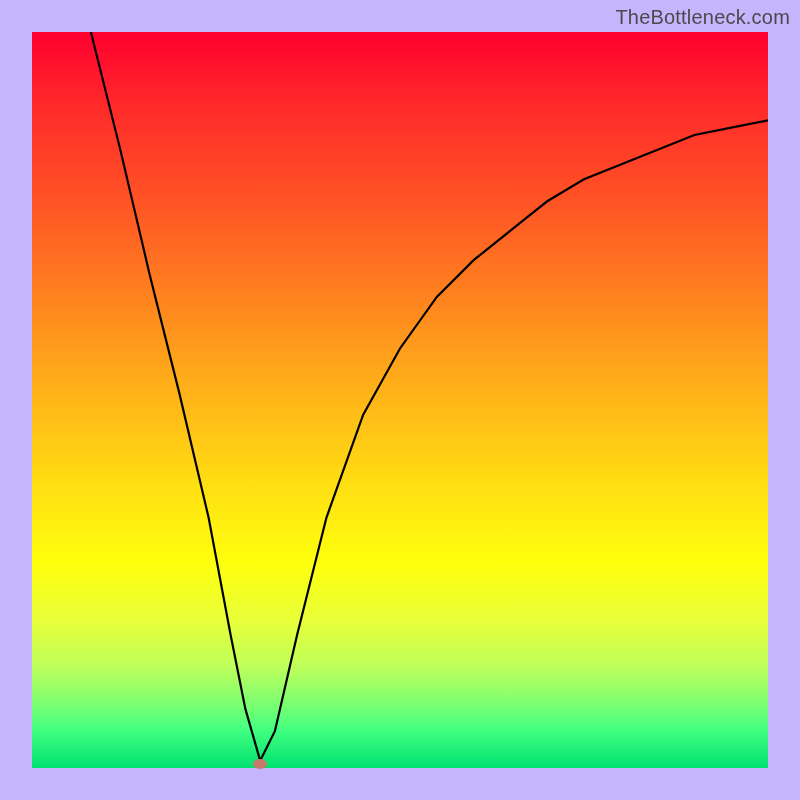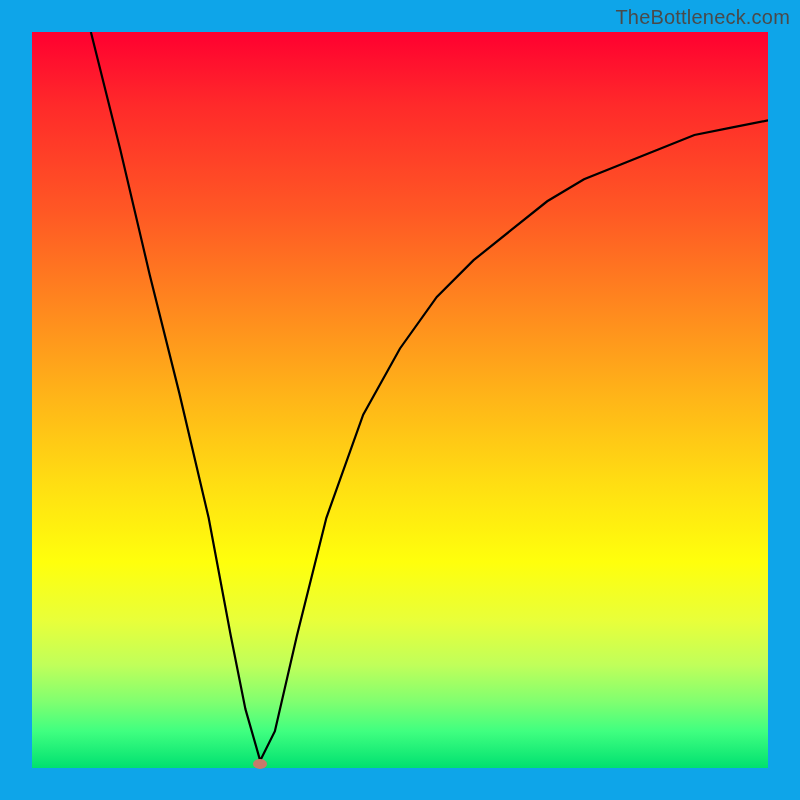--- a/index.html
+++ b/index.html
@@ -1,21 +1,21 @@
 <!DOCTYPE html>
 <html><head>
 <meta charset="utf-8">
 <style>
   * { margin: 0; padding: 0; box-sizing: border-box; }
   html, body { width: 800px; height: 800px; overflow: hidden; background: #000; }
   .container {
     position: relative;
     width: 800px;
     height: 800px;
-    background: #0ea5e9;
+    background: #c4b5fd;
   }
   .plot-area {
     position: absolute;
     left: 32px;
     top: 32px;
     width: 736px;
     height: 736px;
     background: linear-gradient(to bottom,
       #ff0030 0%,
       #ff2a2a 10%,

